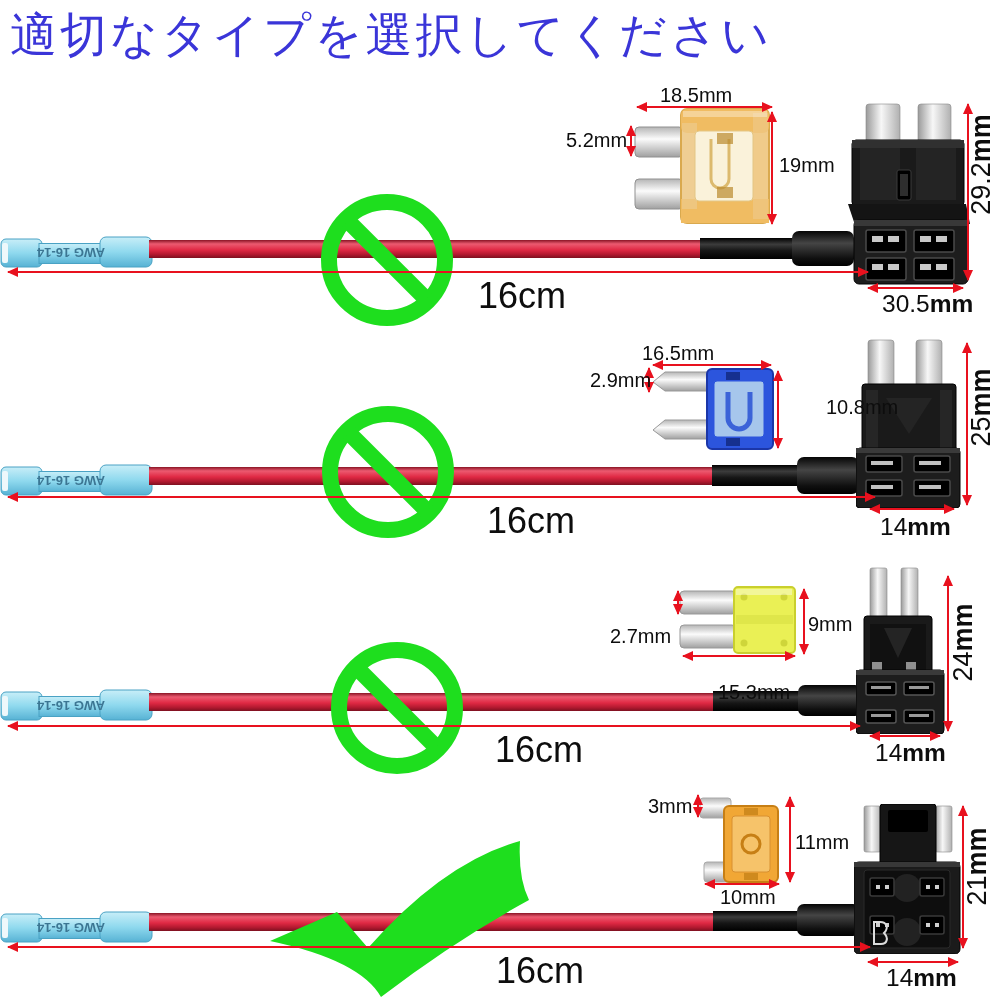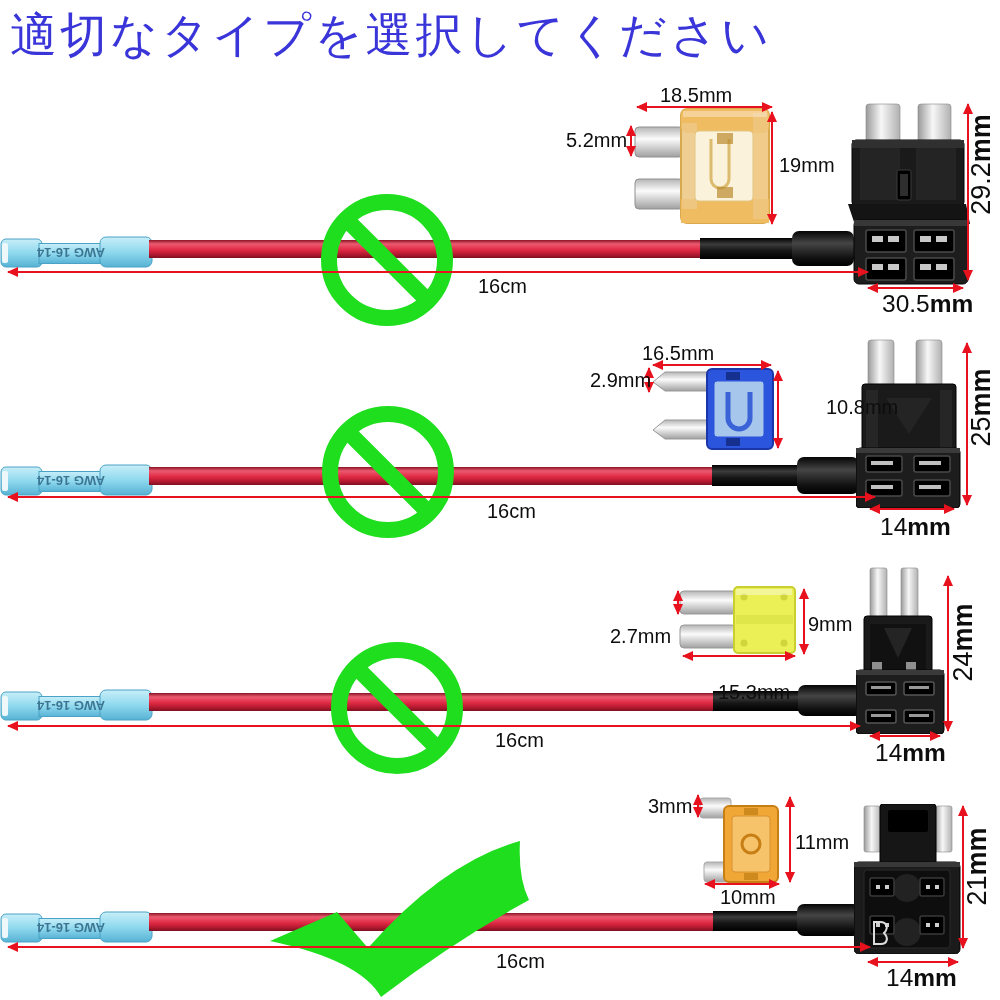--- a/index.html
+++ b/index.html
@@ -15,21 +15,21 @@
   .dimh::before{left:-1px;border-right:11px solid var(--dim,#e8111e);}
   .dimh::after{right:-1px;border-left:11px solid var(--dim,#e8111e);}
   .dimv{position:absolute;width:0;border-left:2px solid var(--dim,#e8111e);}
   .dimv::before,.dimv::after{content:"";position:absolute;left:-6px;width:0;height:0;
      border-left:5px solid transparent;border-right:5px solid transparent;}
   .dimv::before{top:-1px;border-bottom:11px solid var(--dim,#e8111e);}
   .dimv::after{bottom:-1px;border-top:11px solid var(--dim,#e8111e);}
   
   .dlab{position:absolute;color:#0d0d0d;font-size:20px;white-space:nowrap;}
   .dlab b{font-weight:bold;}
-  .big{font-size:20px;}
+  .big{font-size:36px;}
   .wl{font-size:24.5px;}
   .rot{position:absolute;transform:rotate(-90deg);text-align:center;font-size:27px;
        color:#0d0d0d;white-space:nowrap;}
   
   .wire{position:absolute;background:linear-gradient(180deg,#8a1425 0%,#ec5a70 22%,#e02944 55%,#b31930 80%,#7e1020 100%);}
   .wireb{position:absolute;background:linear-gradient(180deg,#000 0%,#3c3c3c 30%,#161616 60%,#000 100%);}
   .tube{position:absolute;border-radius:7px;background:linear-gradient(180deg,#050505,#454545 35%,#101010 78%,#000);}
 </style>
 </head>
 <body>

